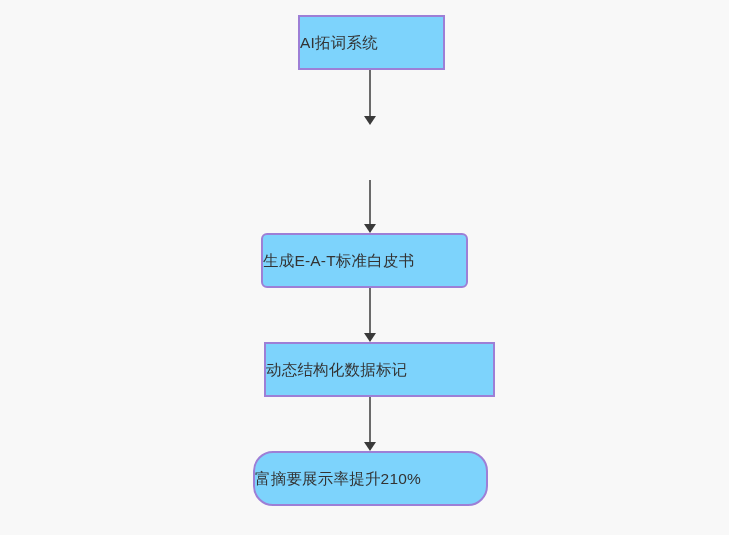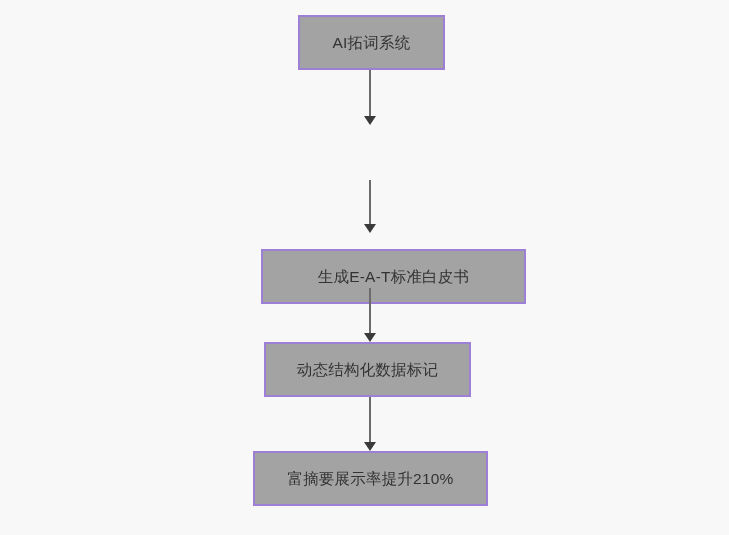--- a/index.html
+++ b/index.html
@@ -14,25 +14,25 @@
     overflow: hidden;
   }
   #flow-canvas {
     position: relative;
     width: 729px;
     height: 535px;
   }
   .node {
     position: absolute;
     box-sizing: border-box;
-    background: #a3a3a3;
+    background: #7dd3fc;
     border: 2px solid #9d7fd6;
     display: flex;
     align-items: center;
-    justify-content: center;
+    justify-content: flex-start;
     height: 55px;
   }
   .node-label {
     color: #333333;
     font-size: 15.5px;
     line-height: 1;
     letter-spacing: 0.2px;
     white-space: nowrap;
   }
   .edge {
@@ -52,23 +52,23 @@
     bottom: 0;
     width: 0;
     height: 0;
     border-left: 6px solid transparent;
     border-right: 6px solid transparent;
     border-top: 9px solid #3a3a3a;
   }
   
   #node-0 { left: 298px; top: 15px;  width: 147px; }
   #node-1 { left: 276px; top: 125px; width: 189px; }
-  #node-2 { left: 261px; top: 249px; width: 265px; }
-  #node-3 { left: 264px; top: 342px; width: 207px; }
-  #node-4 { left: 253px; top: 451px; width: 235px; }
+  #node-2 { left: 261px; top: 233px; width: 207px; border-radius: 6px; }
+  #node-3 { left: 264px; top: 342px; width: 231px; }
+  #node-4 { left: 253px; top: 451px; width: 235px; border-radius: 20px; }
   
   #edge-0 { left: 364px; top: 70px;  height: 55px; }
   #edge-1 { left: 364px; top: 180px; height: 53px; }
   #edge-2 { left: 364px; top: 288px; height: 54px; }
   #edge-3 { left: 364px; top: 397px; height: 54px; }
   #edge-0 .edge-line { height: 46px; }
   #edge-1 .edge-line { height: 44px; }
   #edge-2 .edge-line { height: 45px; }
   #edge-3 .edge-line { height: 45px; }
 </style>

